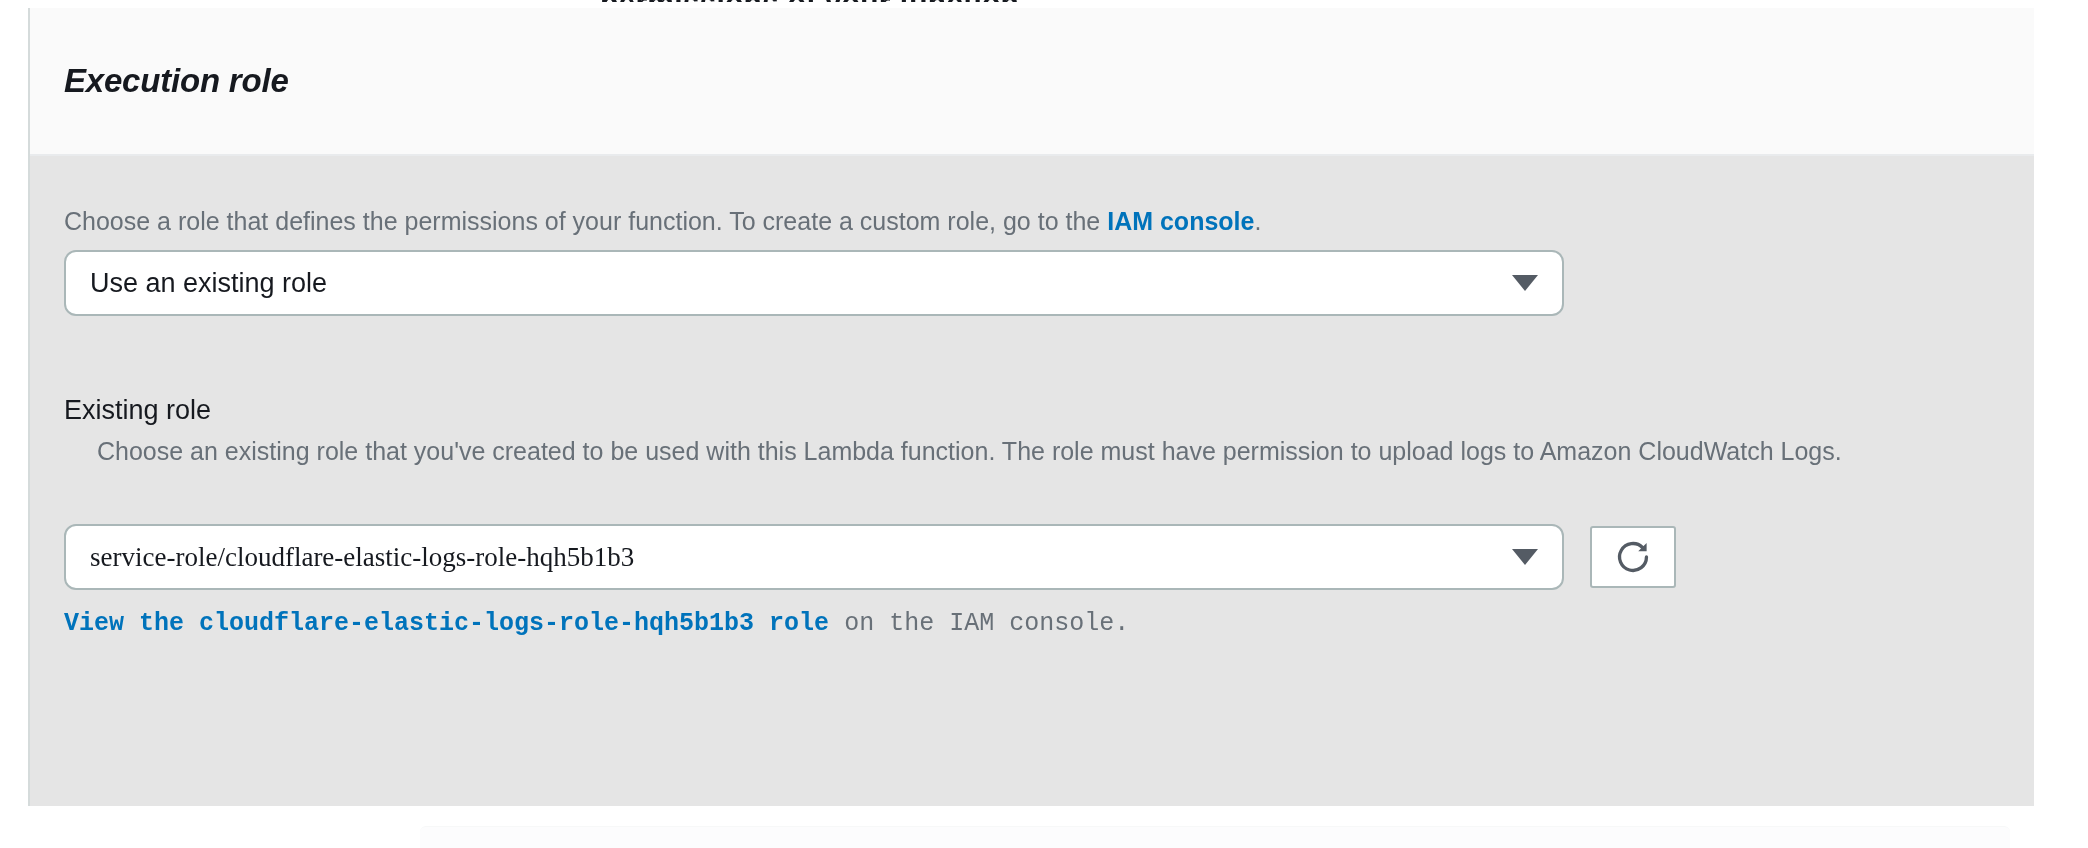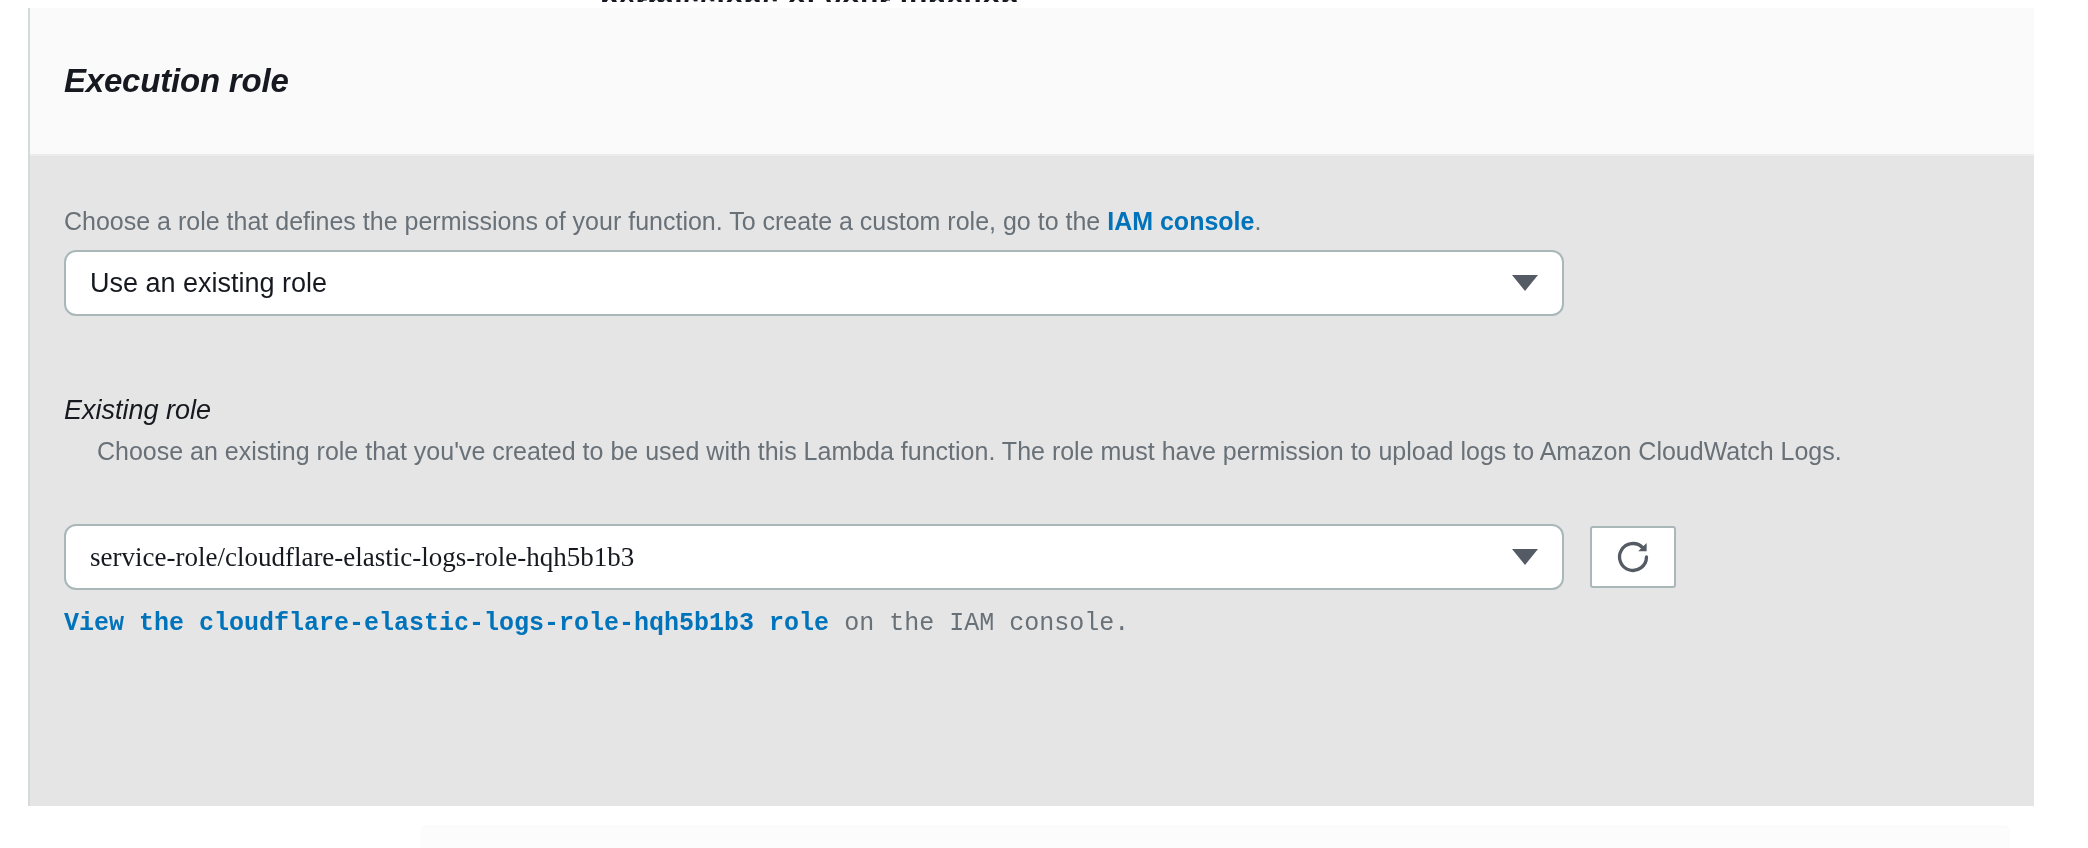--- a/index.html
+++ b/index.html
@@ -87,21 +87,20 @@
     font-weight: 700;
     text-decoration: none;
     cursor: pointer;
   }
 
   .field-label {
     font-size: 27px;
     color: #16191f;
     font-weight: 400;
     line-height: 1.25;
-    font-style: italic;
   }
 
   
   .select {
     position: relative;
     height: 66px;
     box-sizing: border-box;
     border: 2px solid #aab7b8;
     border-radius: 12px;
     background: #ffffff;

